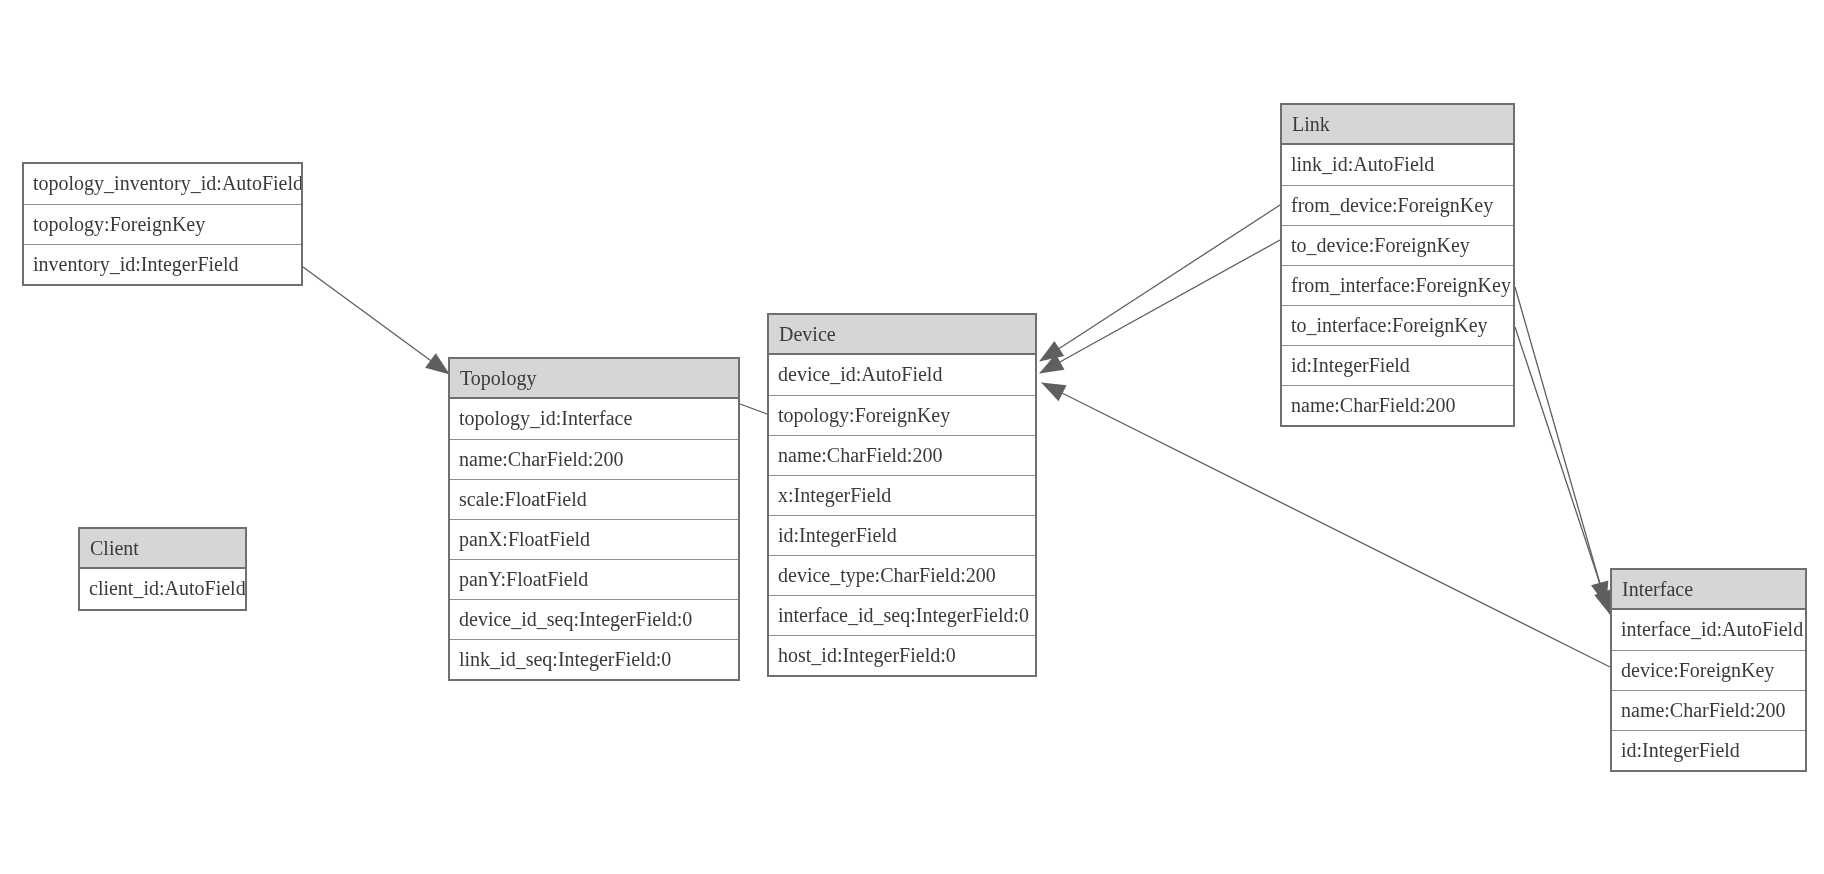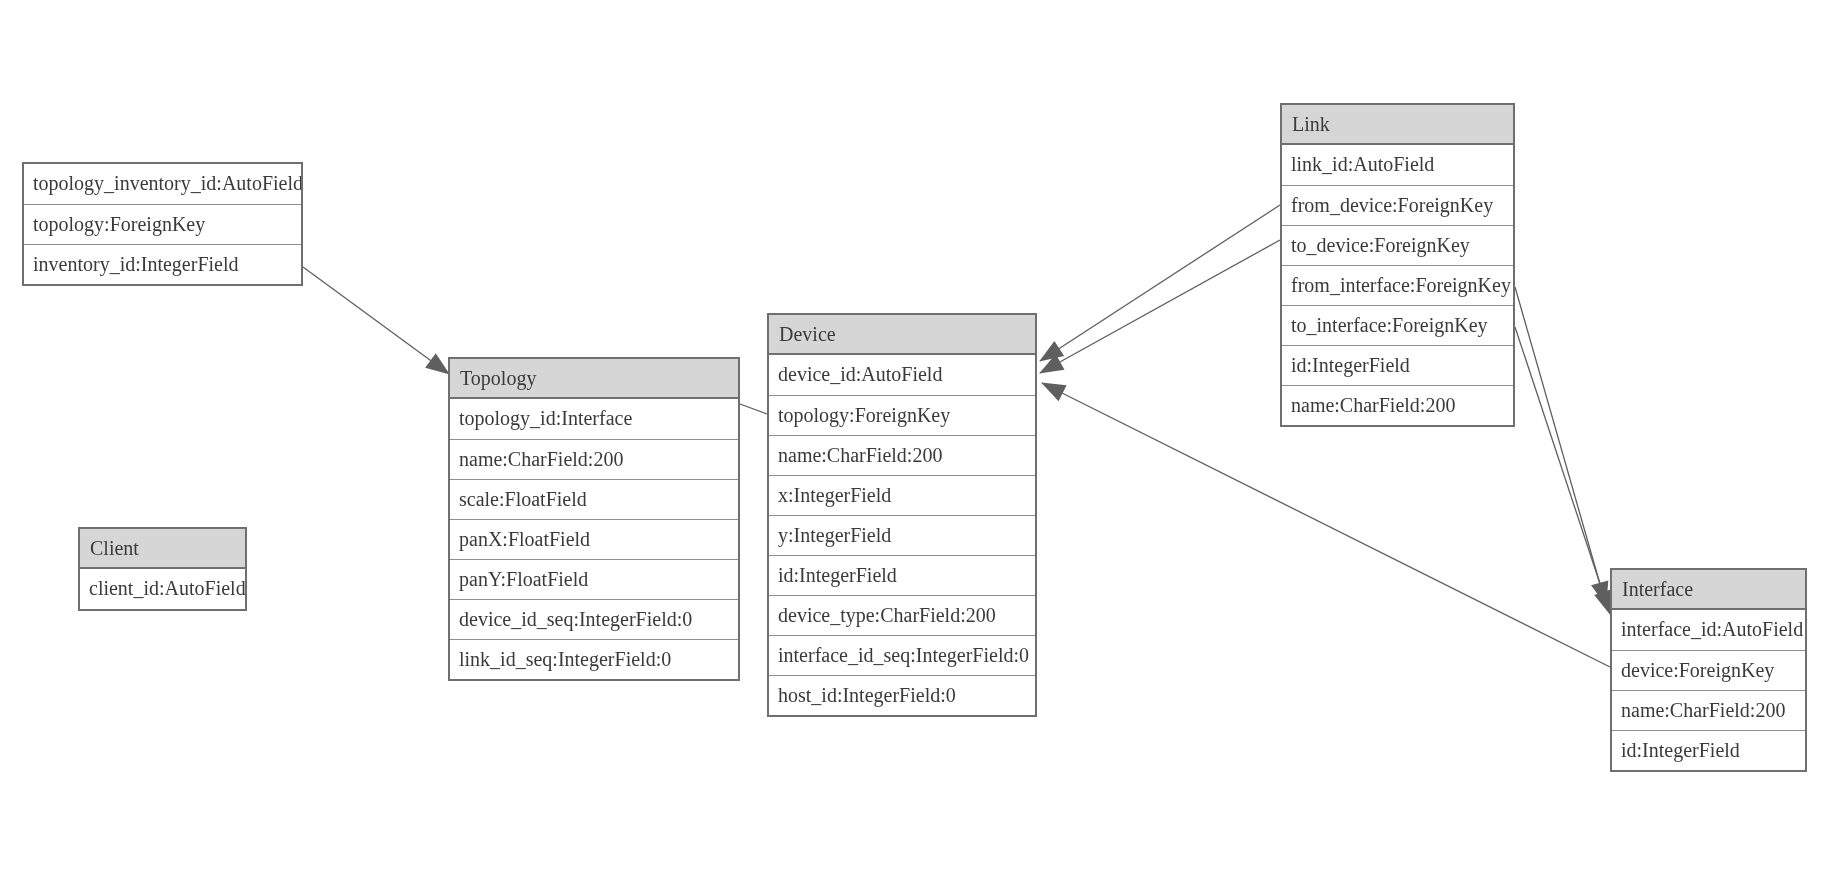--- a/index.html
+++ b/index.html
@@ -110,21 +110,20 @@
       </div>
   </div>
 
   <div class="entity" style="left: 767px; top: 313px; width: 270px;">
     <div class="entity-header">Device</div>
     <div class="entity-rows">
         <div class="entity-row">device_id:AutoField</div>
         <div class="entity-row">topology:ForeignKey</div>
         <div class="entity-row">name:CharField:200</div>
         <div class="entity-row">x:IntegerField</div>
-        <div class="entity-row">y:IntegerField</div>
         <div class="entity-row">id:IntegerField</div>
         <div class="entity-row">device_type:CharField:200</div>
         <div class="entity-row">interface_id_seq:IntegerField:0</div>
         <div class="entity-row">host_id:IntegerField:0</div>
       </div>
   </div>
 
   <div class="entity" style="left: 1280px; top: 103px; width: 235px;">
     <div class="entity-header">Link</div>
     <div class="entity-rows">

